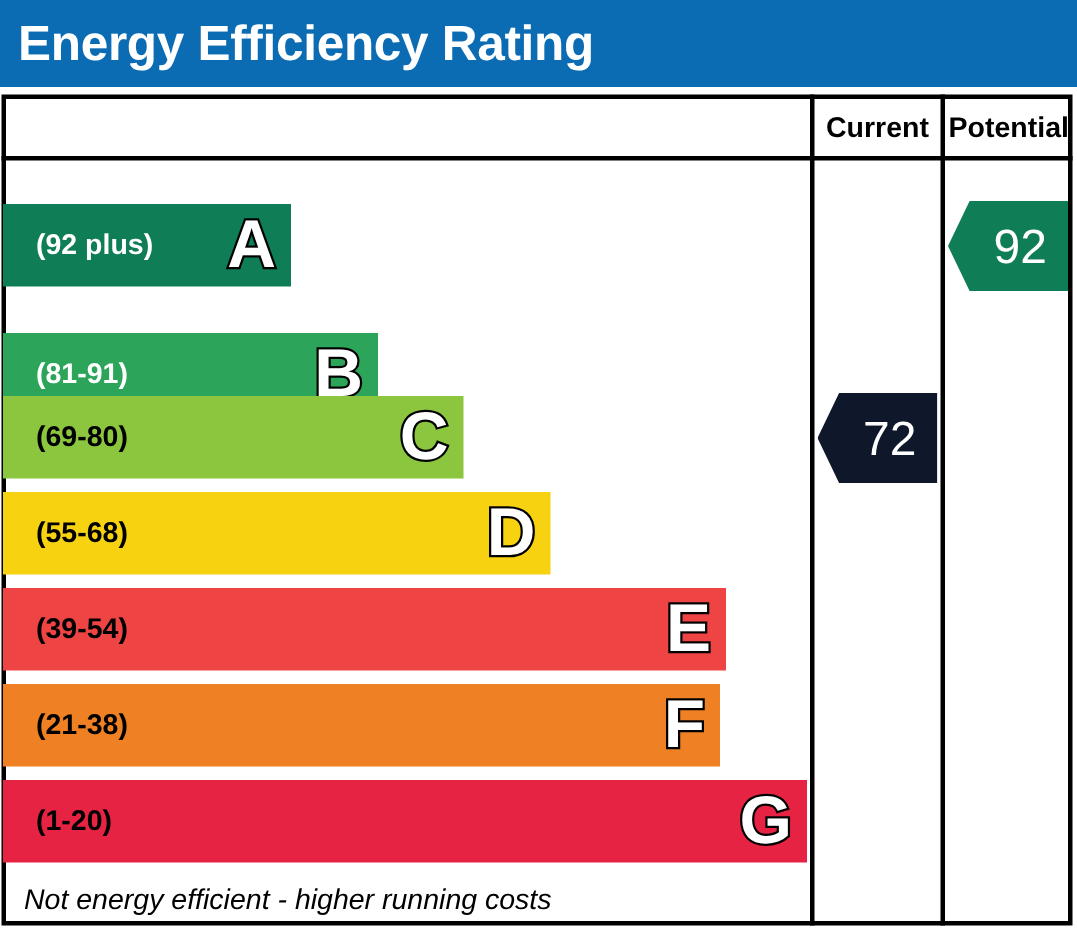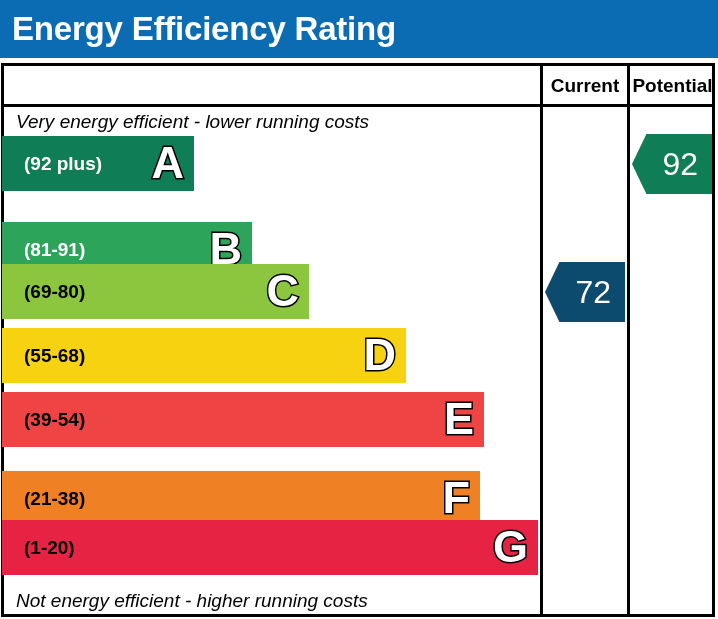--- a/index.html
+++ b/index.html
@@ -155,53 +155,52 @@
   </div>
 
   <div class="table-frame"></div>
   <div class="head-rule"></div>
   <div class="vline v1"></div>
   <div class="vline v2"></div>
 
   <div class="col-head current">Current</div>
   <div class="col-head potential">Potential</div>
 
-  <div class="caption top">Very energy efficient - lower running costs</div>
   <div class="caption bottom">Not energy efficient - higher running costs</div>
 
   <div id="bands-layer">
       <div class="band light" style="top: 136px; width: 192px; background: rgb(15, 125, 86);">
         <span class="range">(92 plus)</span>
         <span class="letter">A</span>
       </div>
       <div class="band light" style="top: 200px; width: 250px; background: rgb(44, 165, 90); margin-top: 22px;">
         <span class="range">(81-91)</span>
         <span class="letter">B</span>
       </div>
       <div class="band dark" style="top: 264px; width: 307px; background: rgb(140, 198, 62);">
         <span class="range">(69-80)</span>
         <span class="letter">C</span>
       </div>
-      <div class="band dark" style="top: 328px; width: 365px; background: rgb(246, 210, 17); padding-left: 39px;">
+      <div class="band dark" style="top: 328px; width: 365px; background: rgb(246, 210, 17);">
         <span class="range">(55-68)</span>
         <span class="letter">D</span>
       </div>
       <div class="band dark" style="top: 392px; width: 482px; background: #ef4444;">
         <span class="range">(39-54)</span>
         <span class="letter">E</span>
       </div>
-      <div class="band dark" style="top: 456px; width: 478px; background: rgb(239, 128, 35); margin-top: 15px;">
+      <div class="band dark" style="top: 456px; width: 478px; background: rgb(239, 128, 35);">
         <span class="range">(21-38)</span>
         <span class="letter">F</span>
       </div>
       <div class="band dark" style="top: 520px; width: 536px; background: rgb(230, 35, 67); text-decoration: underline;">
         <span class="range">(1-20)</span>
         <span class="letter">G</span>
       </div>
-      <div class="arrow" style="left: 545px; width: 80px; top: 262px; background: #0c4a6e;">
+      <div class="arrow" style="left: 545px; width: 80px; top: 262px; background: #0f172a;">
         <span class="val">72</span>
       </div>
       <div class="arrow" style="left: 632px; width: 80px; top: 134px; background: rgb(15, 125, 86); text-align: right;">
         <span class="val">92</span>
       </div>
     </div>
 
 </div>
 
 </body></html>

